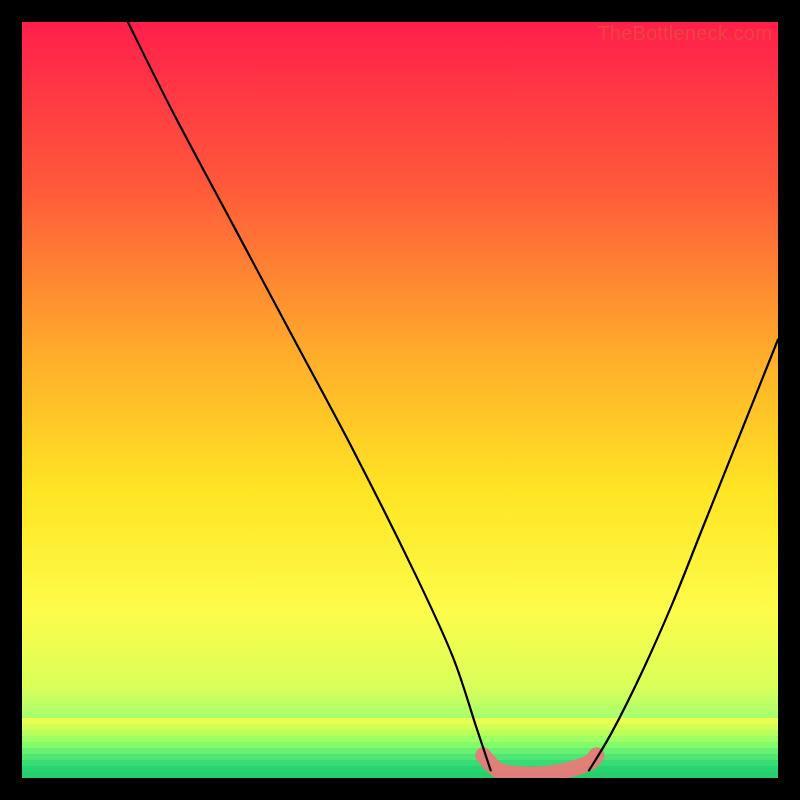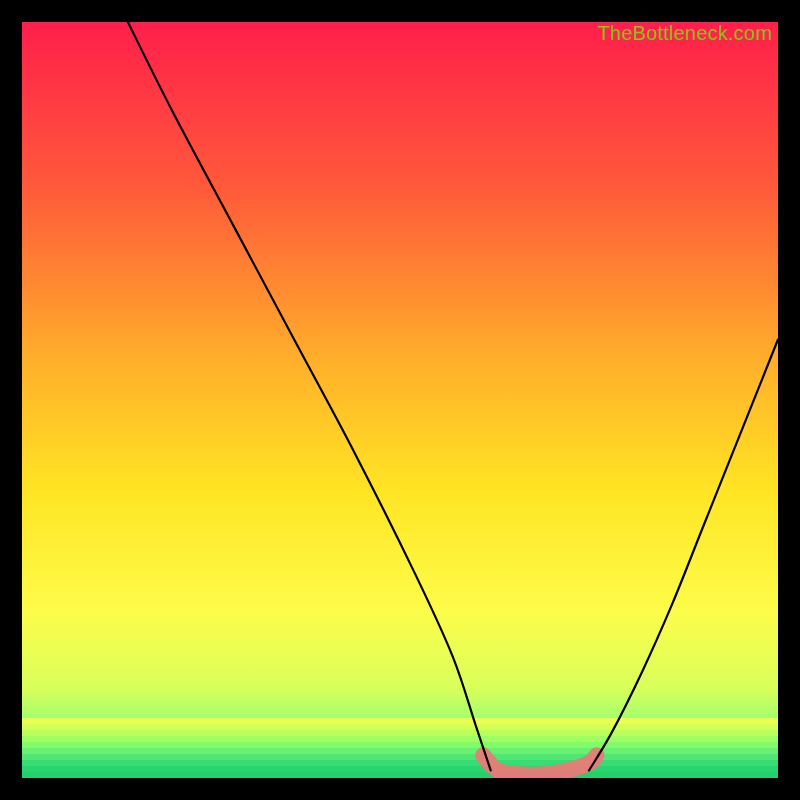--- a/index.html
+++ b/index.html
@@ -21,21 +21,21 @@
     position: absolute;
     left: 22px;
     top: 22px;
     width: 756px;
     height: 756px;
   }
   .watermark {
     position: absolute;
     top: 0px;
     right: 6px;
-    color: #84cc16;
+    color: #ef4444;
     font-size: 20px;
     font-weight: 500;
     letter-spacing: 0.2px;
     z-index: 5;
   }
   svg {
     display: block;
   }
 </style>
 </head>

